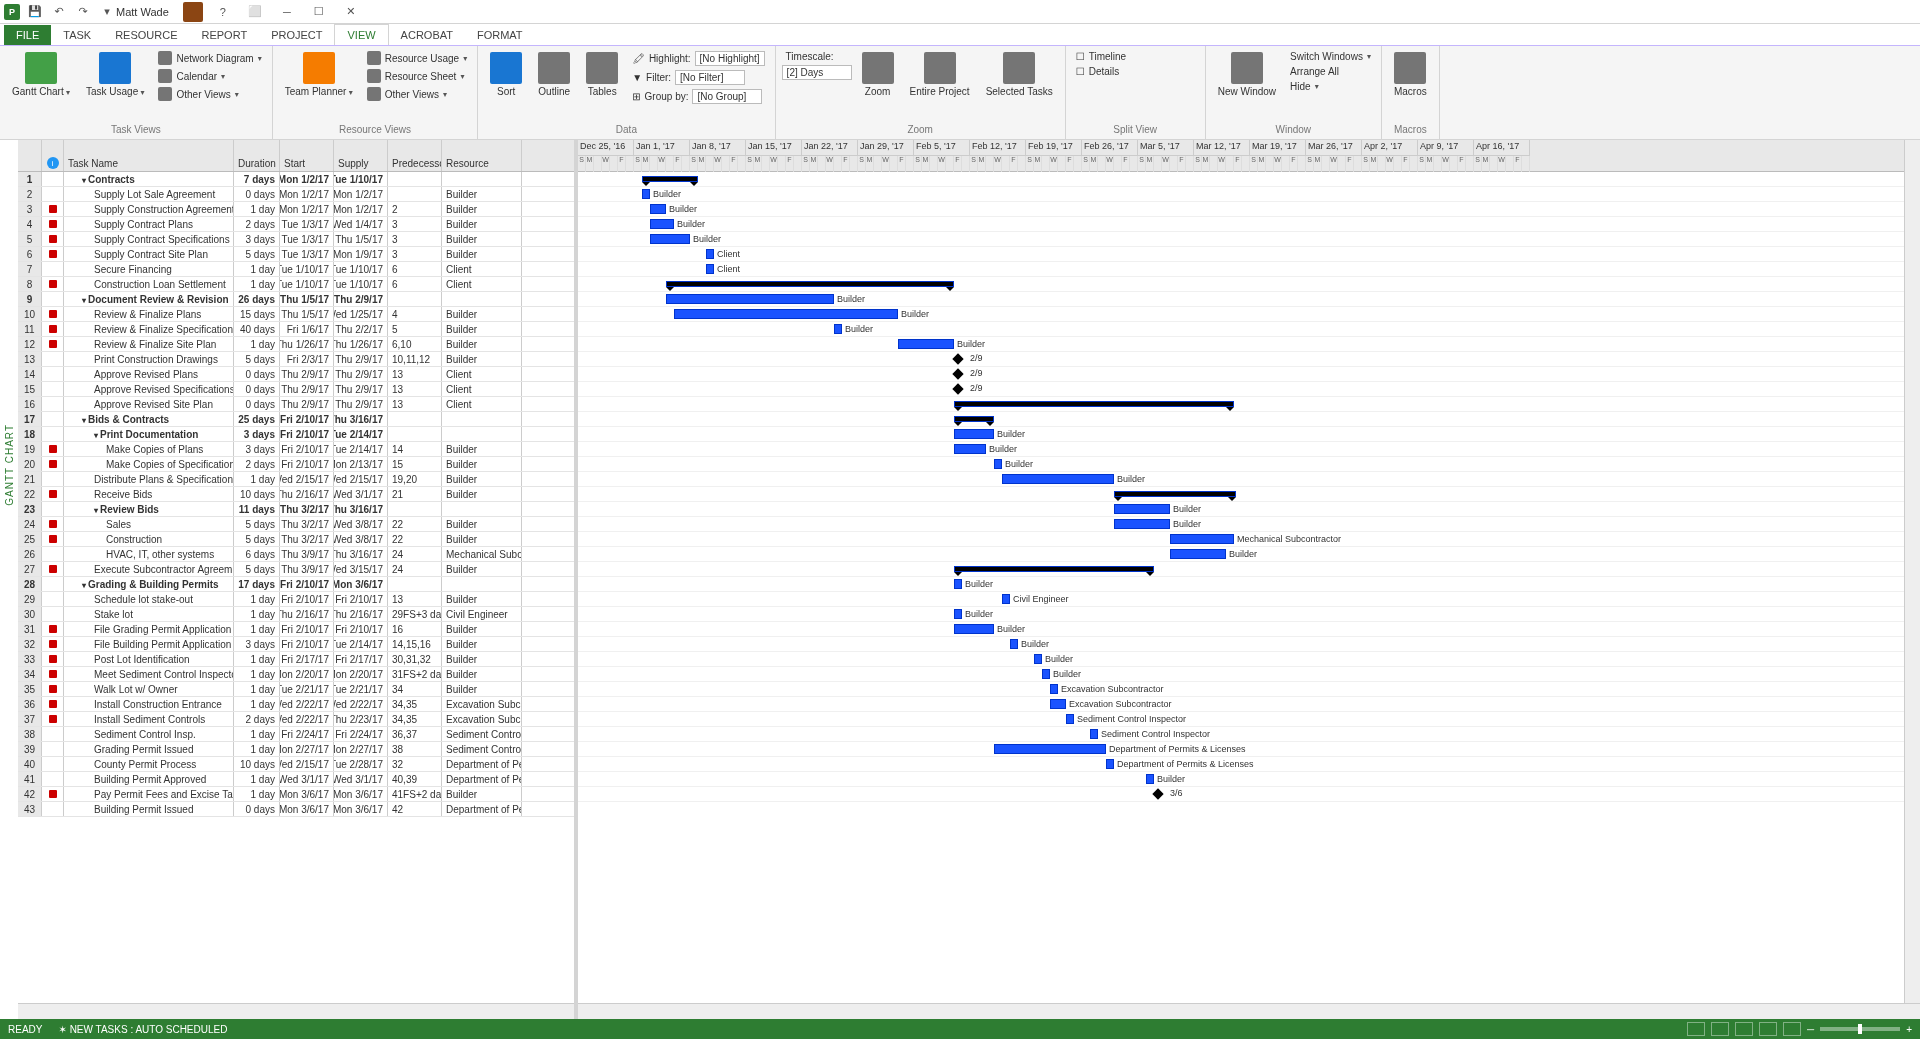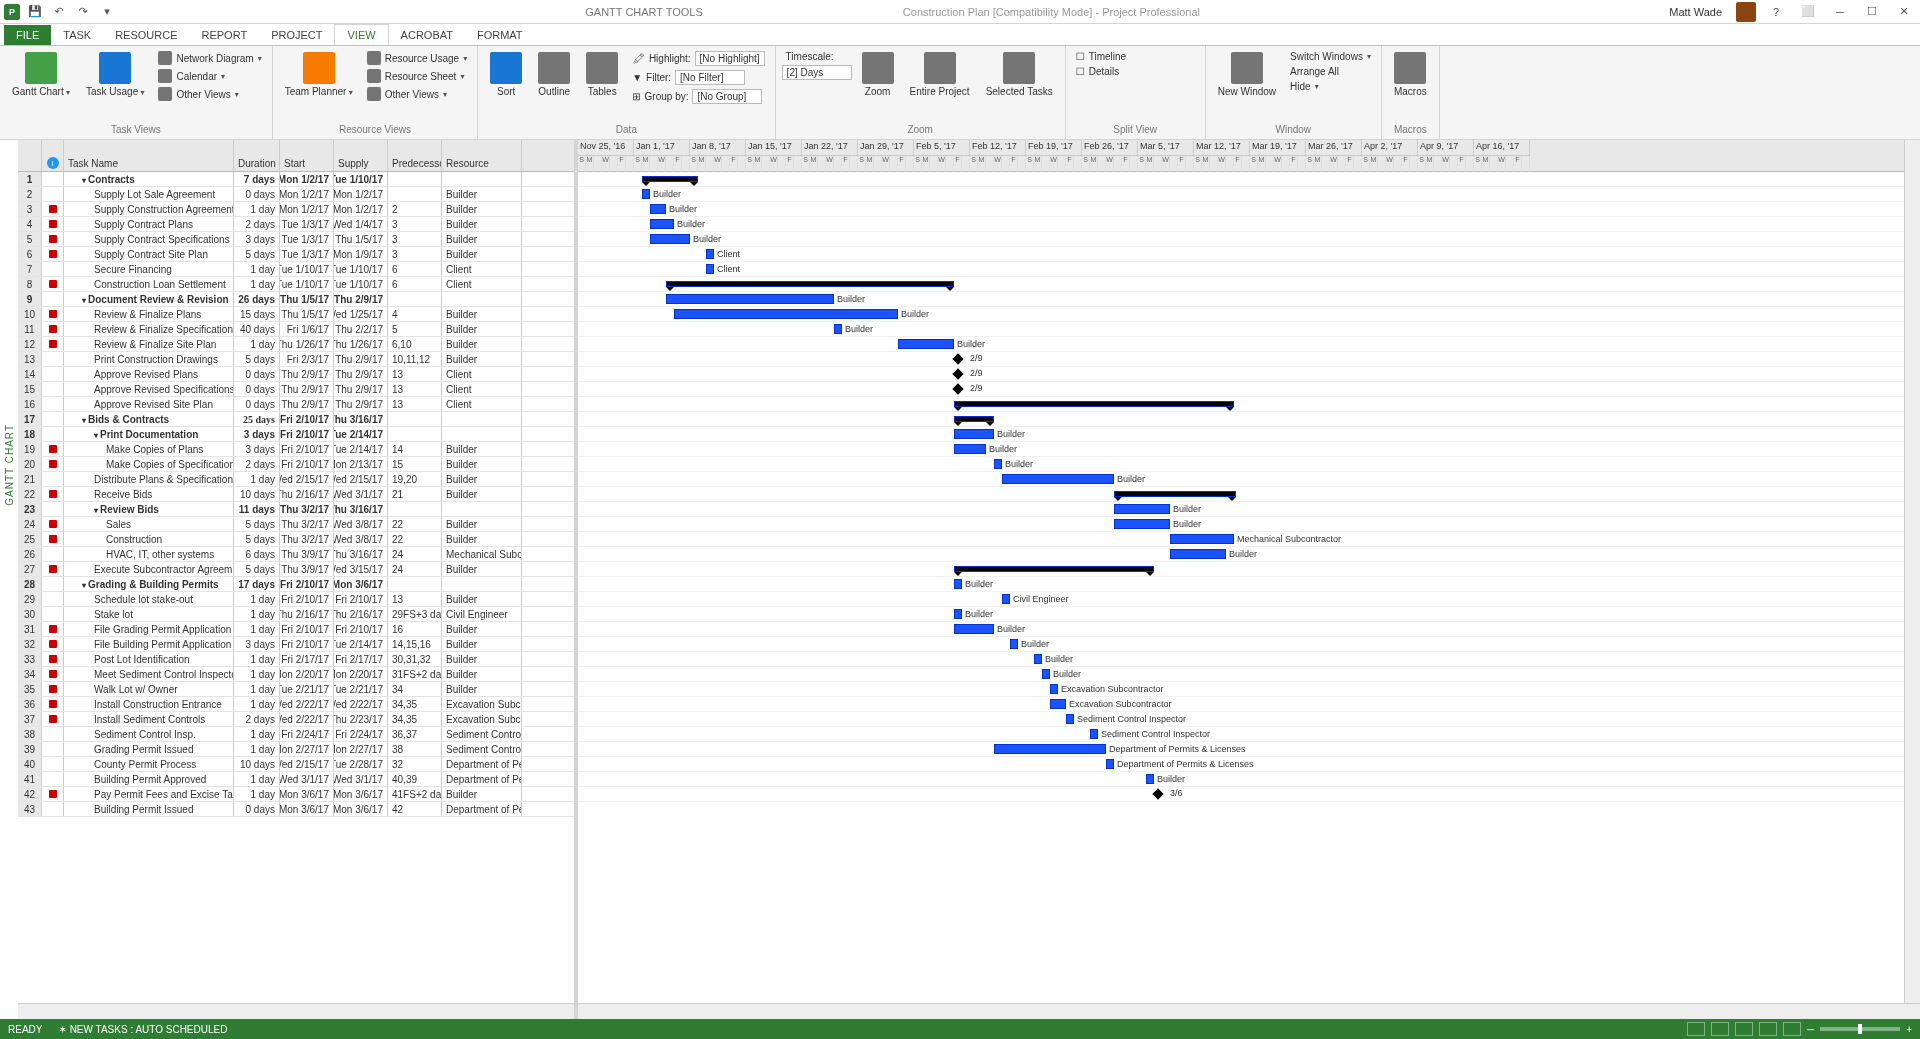--- a/index.html
+++ b/index.html
@@ -106,24 +106,20 @@
 <body>
 
 <div class="titlebar">
   <div class="qat">
     <div class="app-icon">P</div>
     <div class="qat-btn">💾</div>
     <div class="qat-btn">↶</div>
     <div class="qat-btn">↷</div>
     <div class="qat-btn">▾</div>
   </div>
-  <div class="title-center">
-    <span class="tool-tab-title">GANTT CHART TOOLS</span>
-    <span class="win-title">Construction Plan [Compatibility Mode] - Project Professional</span>
-  </div>
   <div class="win-ctrl">
     <span class="user-name">Matt Wade</span>
     <div class="avatar"></div>
     <div class="wc-btn">?</div>
     <div class="wc-btn">⬜</div>
     <div class="wc-btn">─</div>
     <div class="wc-btn">☐</div>
     <div class="wc-btn">✕</div>
   </div>
 </div>
@@ -483,21 +479,21 @@
           <div class="col dur" style="justify-content:flex-end;">0 days</div>
           <div class="col start" style="justify-content:flex-end;">Thu 2/9/17</div>
           <div class="col finish" style="justify-content:flex-end;">Thu 2/9/17</div>
           <div class="col pred">13</div>
           <div class="col res">Client</div>
         </div>
         <div class="grid-row summary">
           <div class="col rownum">17</div>
           <div class="col ind"></div>
           <div class="col name indent1"><span class="collapse-icon"></span>Bids &amp; Contracts</div>
-          <div class="col dur" style="justify-content:flex-end;font-family:Liberation Serif, serif;">25 days</div>
+          <div class="col dur" style="justify-content:flex-end;">25 days</div>
           <div class="col start" style="justify-content:flex-end;">Fri 2/10/17</div>
           <div class="col finish" style="justify-content:flex-end;">Thu 3/16/17</div>
           <div class="col pred"></div>
           <div class="col res"></div>
         </div>
         <div class="grid-row summary">
           <div class="col rownum">18</div>
           <div class="col ind"></div>
           <div class="col name indent2"><span class="collapse-icon"></span>Print Documentation</div>
           <div class="col dur" style="justify-content:flex-end;">3 days</div>
@@ -783,21 +779,21 @@
           <div class="col finish" style="justify-content:flex-end;">Mon 3/6/17</div>
           <div class="col pred">42</div>
           <div class="col res">Department of Permit</div>
         </div>
       </div>
     <div class="hscroll"></div>
   </div>
   <div class="gantt-pane">
     <div class="time-header">
       <div class="time-major" id="time-major">
-          <div class="tcell">Nov 25, '16</div>
+          <div class="tcell">Dec 25, '16</div>
           <div class="tcell">Jan 1, '17</div>
           <div class="tcell">Jan 8, '17</div>
           <div class="tcell">Jan 15, '17</div>
           <div class="tcell">Jan 22, '17</div>
           <div class="tcell">Jan 29, '17</div>
           <div class="tcell">Feb 5, '17</div>
           <div class="tcell">Feb 12, '17</div>
           <div class="tcell">Feb 19, '17</div>
           <div class="tcell">Feb 26, '17</div>
           <div class="tcell">Mar 5, '17</div>

